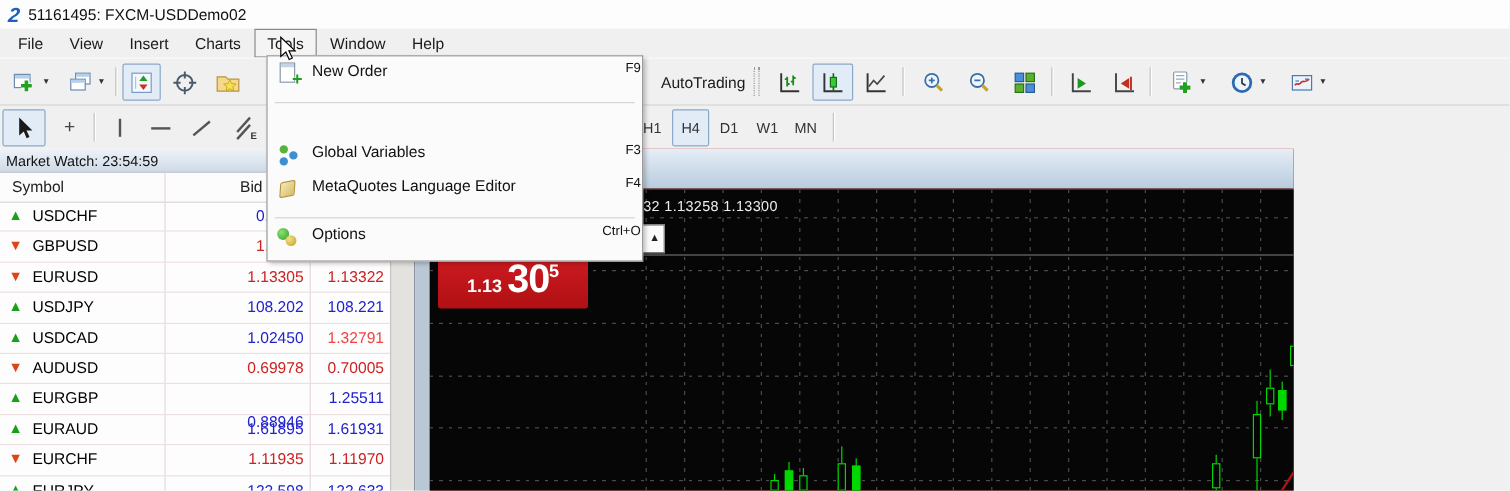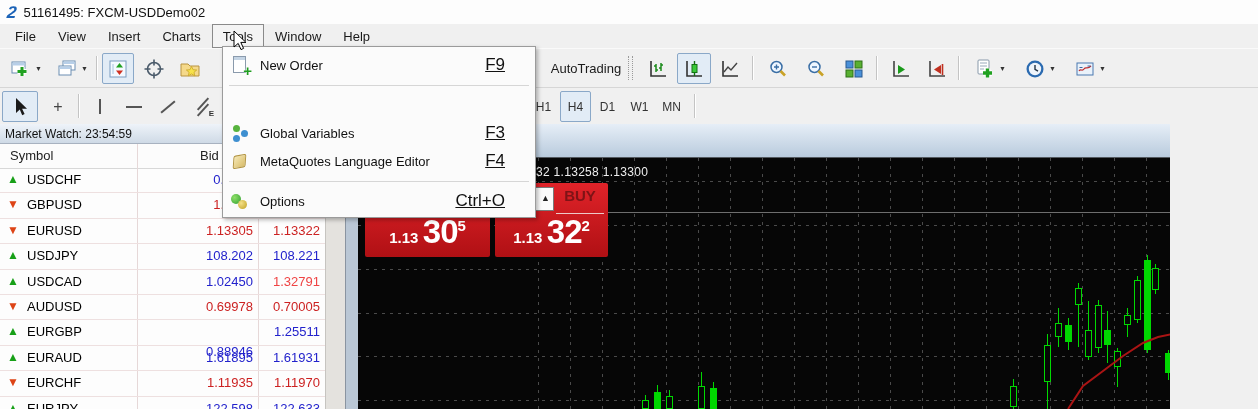--- a/index.html
+++ b/index.html
@@ -55,21 +55,21 @@
   .mw-header .h-ask{position:absolute;left:290px;top:4px;}
   .mw-divider{position:absolute;top:20px;bottom:0;width:1px;background:#e6d8d8;}
   .mw-row{position:absolute;left:0;width:325px;height:25.4px;border-bottom:1px solid #eee0e0;box-sizing:border-box;}
   .mw-arrow{position:absolute;left:7px;top:4px;font-size:12px;}
   .mw-sym{position:absolute;left:27px;top:4px;font-size:13px;color:#000;}
   .mw-bid{position:absolute;left:140px;width:113px;top:4px;font-size:13px;text-align:right;}
   .mw-ask{position:absolute;left:258px;width:62px;top:4px;font-size:13px;text-align:right;}
   .mw-scroll{position:absolute;left:325px;top:20px;bottom:0;width:20px;background:#e4e2de;border-left:1px solid #c6c4c0;}
   .mdi-gap{position:absolute;left:346px;top:0;width:12px;height:285px;background:#bac7d5;}
   
-  .chartwin{position:absolute;left:358px;top:0;width:812px;height:285px;overflow:hidden;background:#b91c1c;}
+  .chartwin{position:absolute;left:358px;top:0;width:720px;height:285px;overflow:hidden;background:#b91c1c;}
   .cw-titlebar{position:absolute;left:0;top:0;width:100%;height:34px;
                background:linear-gradient(#e6eef7,#b9cbdd);border-bottom:1px solid #53595f;box-sizing:border-box;}
   .cw-minbtn{position:absolute;left:858px;top:6px;width:48px;height:22px;background:#fcfcfc;
              border:1px solid #8e959c;border-radius:3px;}
   .cw-minbtn::after{content:"";position:absolute;left:14px;top:12px;width:13px;height:3px;background:#4a4f54;}
   .canvas{position:absolute;left:0;top:34px;width:900px;height:251px;background:#060606;overflow:hidden;}
   .vgrid{position:absolute;top:0;height:251px;width:1px;
          background:repeating-linear-gradient(180deg,#4a4a4a 0 3px,transparent 3px 8px);}
   .hgrid{position:absolute;left:0;width:900px;height:1px;
          background:repeating-linear-gradient(90deg,#4a4a4a 0 3px,transparent 3px 8px);}
@@ -88,23 +88,23 @@
   .oc-sup{font-size:15px;font-weight:bold;position:relative;top:-12px;}
   .buy-label{position:absolute;right:4px;top:4px;width:48px;text-align:center;font-size:15px;
              font-weight:bold;color:#7e1316;}
   .buy-underline{position:absolute;right:4px;top:30px;width:48px;height:1px;background:#edc9c9;}
   .oc-spin{position:absolute;left:154px;top:29px;width:42px;height:24px;background:#fbfbfb;
            border:1px solid #7a7a7a;box-sizing:border-box;}
   .oc-spin span{position:absolute;right:3px;top:5px;font-size:9px;color:#222;}
   
   .dropdown{position:absolute;left:222px;top:46px;width:314px;height:172px;background:#fbfbfb;
             border:1px solid #9b9b9b;box-sizing:border-box;z-index:60;box-shadow:2px 2px 4px rgba(0,0,0,.28);}
-  .dd-item{position:absolute;left:1px;right:18px;height:28px;display:flex;align-items:center;}
+  .dd-item{position:absolute;left:1px;right:1px;height:28px;display:flex;align-items:flex-start;}
   .dd-label{font-size:13px;color:#111;margin-left:10px;flex:1;}
-  .dd-short{font-size:17px;color:#111;margin-right:12px;text-decoration:underline;}
+  .dd-short{font-size:11px;color:#111;}
   .dd-sep{position:absolute;left:6px;right:6px;height:1px;background:#d6d6d6;}
   .mi{width:20px;height:20px;position:relative;flex:0 0 20px;margin-left:6px;}
   .mi-new-order::before{content:"";position:absolute;left:3px;top:1px;width:11px;height:15px;background:#fff;
        border:1px solid #8a9aac;box-shadow:inset 0 3px 0 #c4d4e4;}
   .mi-new-order::after{content:"+";position:absolute;right:-2px;bottom:-4px;color:#1f9e1f;font-weight:900;
        font-size:15px;text-shadow:0 0 2px #fff;}
   .mi-history-center::before{content:"";position:absolute;left:1px;top:3px;width:13px;height:8px;background:#e8c83c;
        border:1px solid #a08820;border-radius:50% / 45%;}
   .mi-history-center::after{content:"";position:absolute;left:5px;top:8px;width:13px;height:9px;background:#86cc38;
        border:1px solid #4f8f1f;border-radius:50% / 45%;}
@@ -417,28 +417,20 @@
           <div class="vgrid" style="left: 276px;"></div>
           <div class="vgrid" style="left: 244px;"></div>
           <div class="vgrid" style="left: 212px;"></div>
           <div class="vgrid" style="left: 180px;"></div>
         <div class="ohlc">32 1.13258 1.13300</div>
 
         <div class="oc-btn oc-sell">
           <div class="oc-price">
             <span class="oc-prefix">1.13</span>
             <span class="oc-big">30</span><span class="oc-sup">5</span>
-          </div>
-        </div>
-        <div class="oc-btn oc-buy">
-          <div class="buy-label">BUY</div>
-          <div class="buy-underline"></div>
-          <div class="oc-price">
-            <span class="oc-prefix">1.13</span>
-            <span class="oc-big">32</span><span class="oc-sup">2</span>
           </div>
         </div>
         <div class="oc-spin">
           <span>▲</span>
         </div>
       <div class="wick" style="left: 287px; top: 237px; height: 14px; background: rgb(0, 216, 0);"></div>
           <div class="cbody" style="left: 284px; top: 242px; height: 9px; border-color: rgb(0, 216, 0); background: rgb(6, 6, 6);"></div>
           <div class="wick" style="left: 299px; top: 227px; height: 24px; background: rgb(0, 216, 0);"></div>
           <div class="cbody" style="left: 296px; top: 234px; height: 17px; border-color: rgb(0, 216, 0); background: rgb(0, 216, 0);"></div>
           <div class="wick" style="left: 311px; top: 232px; height: 19px; background: rgb(0, 216, 0);"></div>

